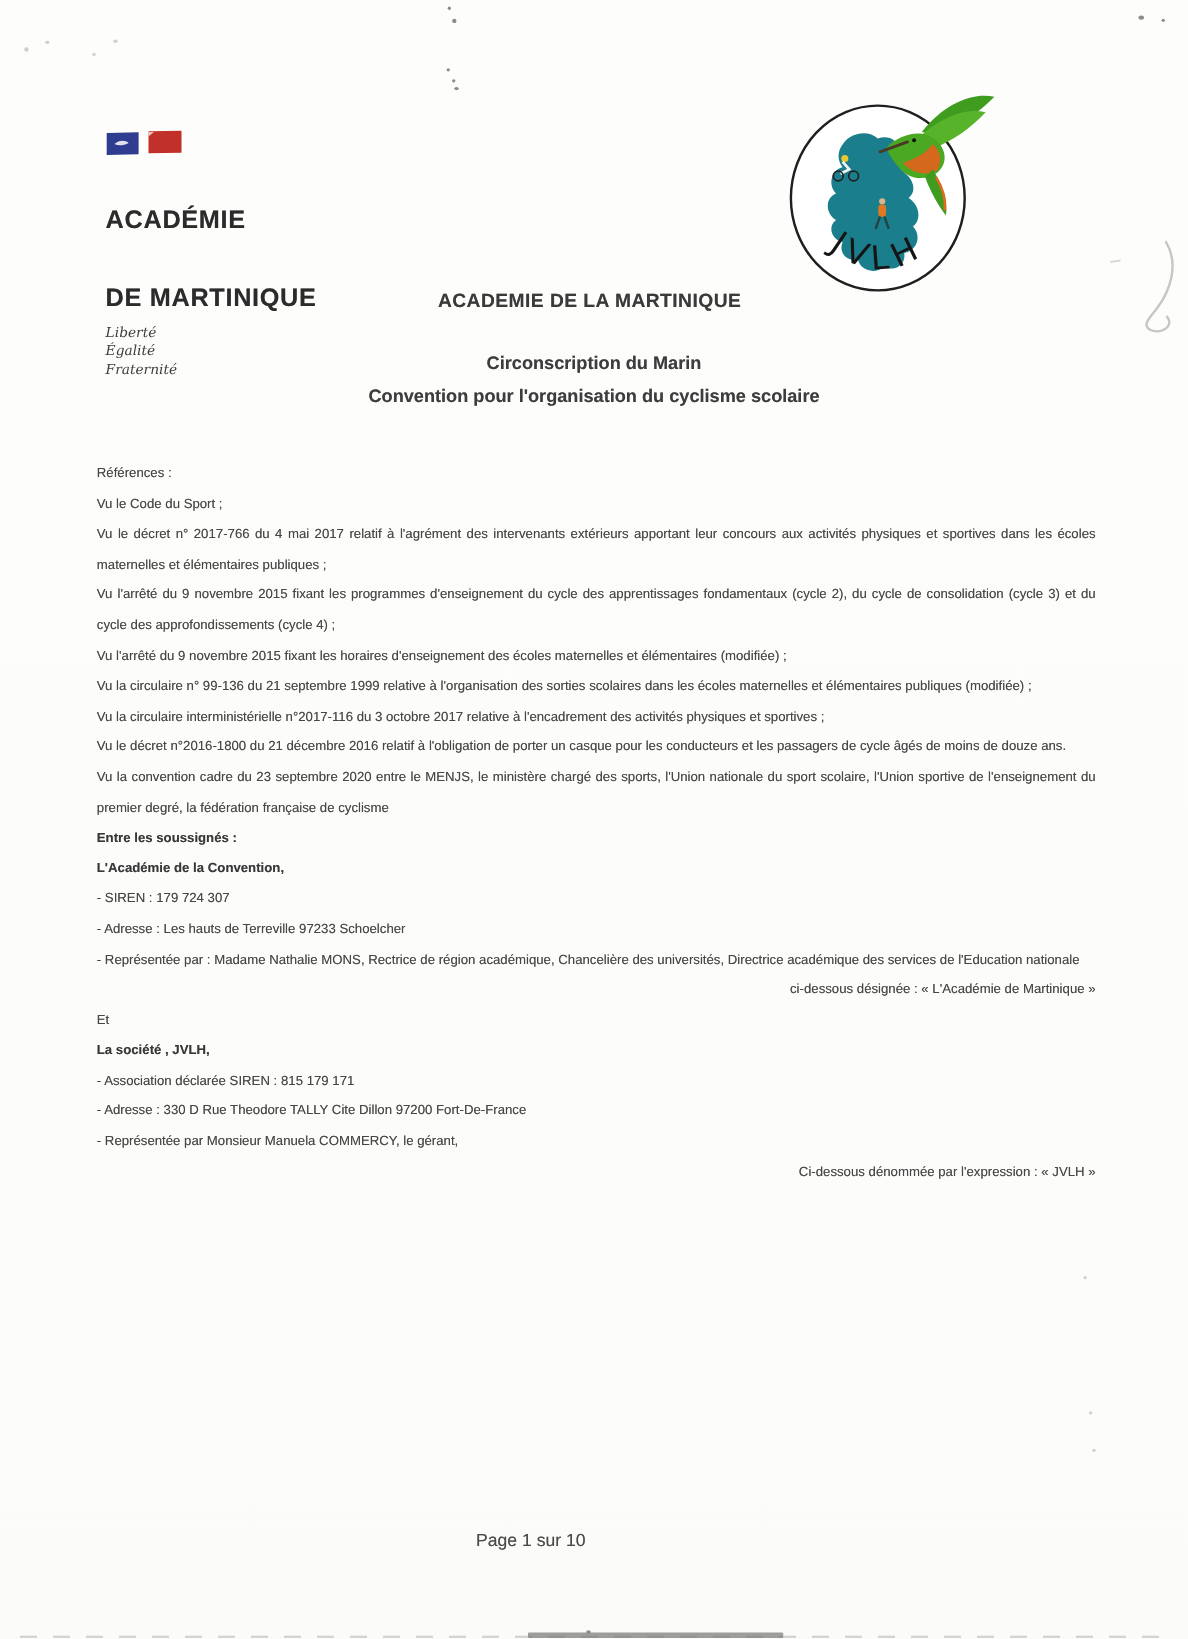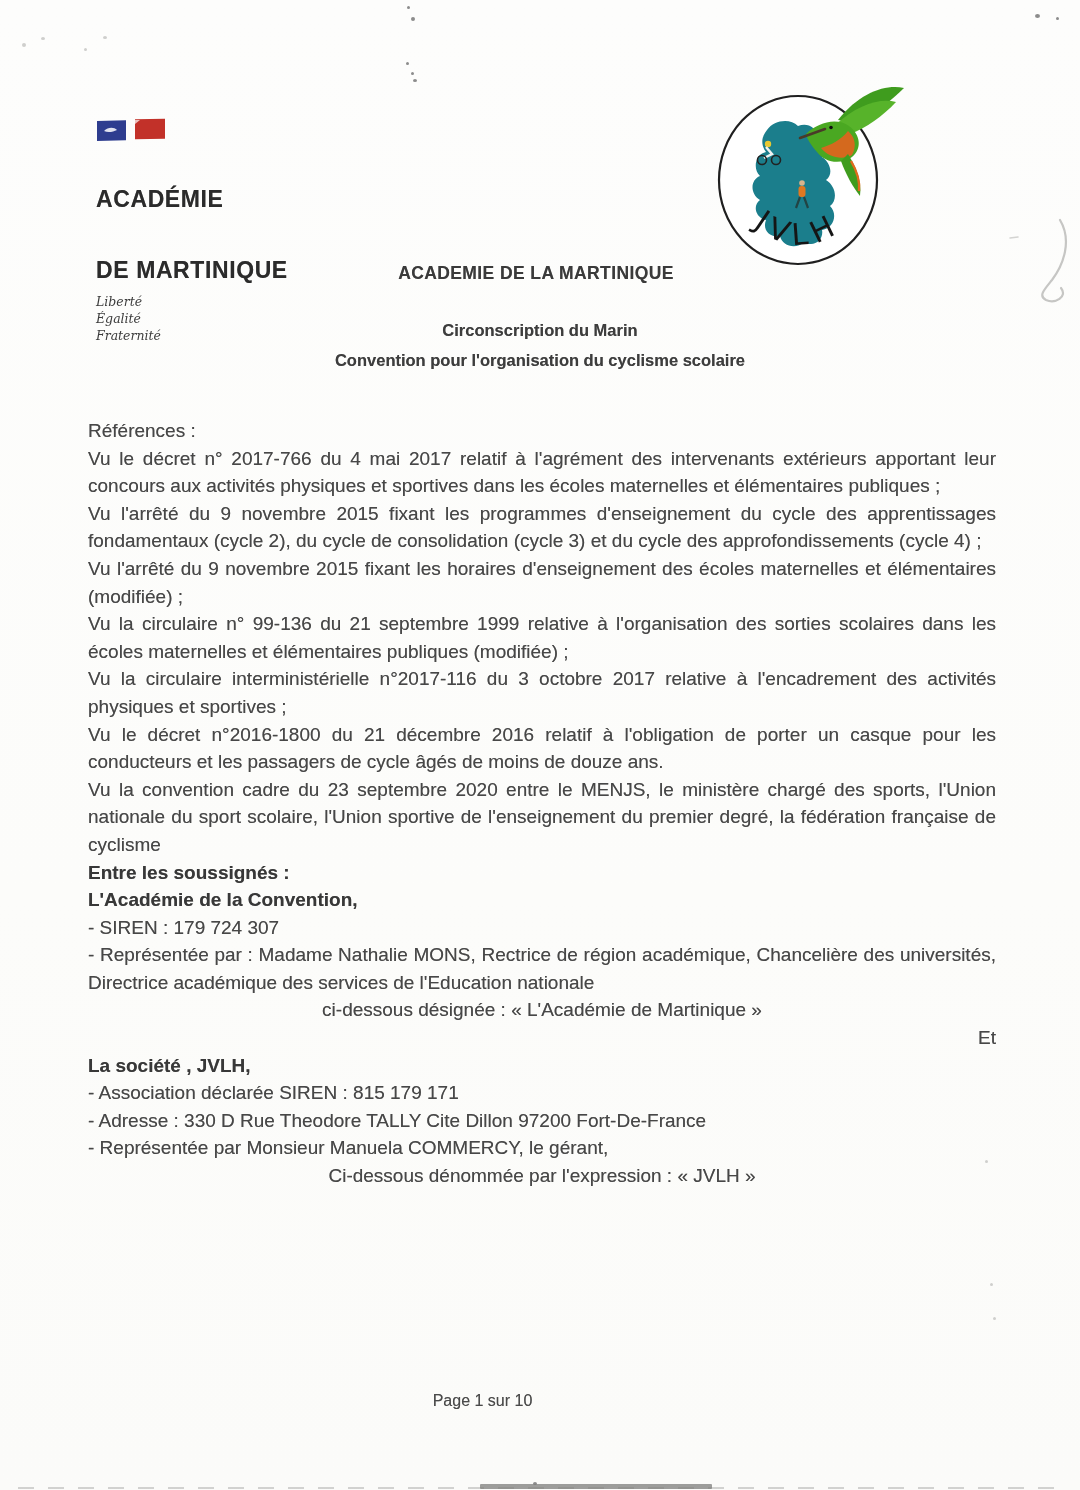--- a/index.html
+++ b/index.html
@@ -23,27 +23,27 @@
   .jvlh-logo{position:absolute;left:710px;top:82px;}
   
   .doc-title{position:absolute;left:0;top:263px;width:1072px;text-align:center;
              font-weight:bold;font-size:17.5px;color:#3a3a3a;letter-spacing:.4px;
              text-shadow:0 0 .6px rgba(50,50,50,.5);}
   .doc-subtitle{position:absolute;left:0;top:315px;width:1080px;text-align:center;
                 font-weight:bold;font-size:16.5px;line-height:30px;color:#3d3d3d;
                 text-shadow:0 0 .6px rgba(50,50,50,.5);}
   
   .body-text{position:absolute;left:88px;top:417px;width:908px;
-             font-size:19px;line-height:27.6px;color:#474747;
+             font-size:12px;line-height:27.6px;color:#474747;
              text-shadow:0 0 .55px rgba(70,70,70,.55);}
   .body-text p{margin:0;}
   .just{text-align:justify;}
   .bold{font-weight:bold;color:#383838;}
-  .right{text-align:center;}
-  .mt30{margin-top:30px;} .mt28{margin-top:28px;} .mt22{margin-top:22px;text-align:right;}
+  .right{text-align:right;}
+  .mt30{margin-top:30px;} .mt28{margin-top:28px;} .mt22{margin-top:22px;}
   .mt21{margin-top:21px;} .mt10{margin-top:10px;}
   
   .page-footer{position:absolute;left:0;top:1392px;width:965px;text-align:center;
                font-size:16px;color:#4a4a4a;text-shadow:0 0 .5px rgba(70,70,70,.5);}
   
   .speck{position:absolute;border-radius:50%;background:#8c8c8c;}
   .speck.faint{background:#cfcfcd;}
   .edge-line{position:absolute;left:18px;right:14px;bottom:1px;height:2px;opacity:.55;
     background:repeating-linear-gradient(90deg,#b0b0ae 0 16px,transparent 16px 30px);}
   .edge-bar{position:absolute;left:480px;top:1484px;width:232px;height:5px;
@@ -114,32 +114,34 @@
   </div>
 
   <div class="doc-title">ACADEMIE DE LA MARTINIQUE</div>
   <div class="doc-subtitle">
     <div>Circonscription du Marin</div>
     <div>Convention pour l'organisation du cyclisme scolaire</div>
   </div>
 
   <div class="body-text">
     <p>Références :</p>
+    <p>Vu le Code du Sport ;</p>
     <p class="just">Vu le décret n° 2017-766 du 4 mai 2017 relatif à l'agrément des intervenants extérieurs apportant leur concours aux activités physiques et sportives dans les écoles maternelles et élémentaires publiques ;</p>
     <p class="just">Vu l'arrêté du 9 novembre 2015 fixant les programmes d'enseignement du cycle des apprentissages fondamentaux (cycle 2), du cycle de consolidation (cycle 3) et du cycle des approfondissements (cycle 4) ;</p>
     <p class="just">Vu l'arrêté du 9 novembre 2015 fixant les horaires d'enseignement des écoles maternelles et élémentaires (modifiée) ;</p>
     <p class="just">Vu la circulaire n° 99-136 du 21 septembre 1999 relative à l'organisation des sorties scolaires dans les écoles maternelles et élémentaires publiques (modifiée) ;</p>
     <p class="just">Vu la circulaire interministérielle n°2017-116 du 3 octobre 2017 relative à l'encadrement des activités physiques et sportives ;</p>
     <p class="just">Vu le décret n°2016-1800 du 21 décembre 2016 relatif à l'obligation de porter un casque pour les conducteurs et les passagers de cycle âgés de moins de douze ans.</p>
     <p class="just">Vu la convention cadre du 23 septembre 2020 entre le MENJS, le ministère chargé des sports, l'Union nationale du sport scolaire, l'Union sportive de l'enseignement du premier degré, la fédération française de cyclisme</p>
 
     <p class="bold mt30">Entre les soussignés :</p>
 
     <p class="bold mt28">L'Académie de la Convention,</p>
     <p class="mt21">- SIREN : 179 724 307</p>
+    <p>- Adresse : Les hauts de Terreville 97233 Schoelcher</p>
     <p class="just">- Représentée par : Madame Nathalie MONS, Rectrice de région académique, Chancelière des universités, Directrice académique des services de l'Education nationale</p>
     <p class="right">ci-dessous désignée : « L'Académie de Martinique »</p>
 
     <p class="mt22">Et</p>
 
     <p class="bold mt28">La société , JVLH,</p>
     <p class="mt10">- Association déclarée SIREN : 815 179 171</p>
     <p>- Adresse : 330 D Rue Theodore TALLY Cite Dillon 97200 Fort-De-France</p>
     <p>- Représentée par Monsieur Manuela COMMERCY, le gérant,</p>
     <p class="right">Ci-dessous dénommée par l'expression : « JVLH »</p>

